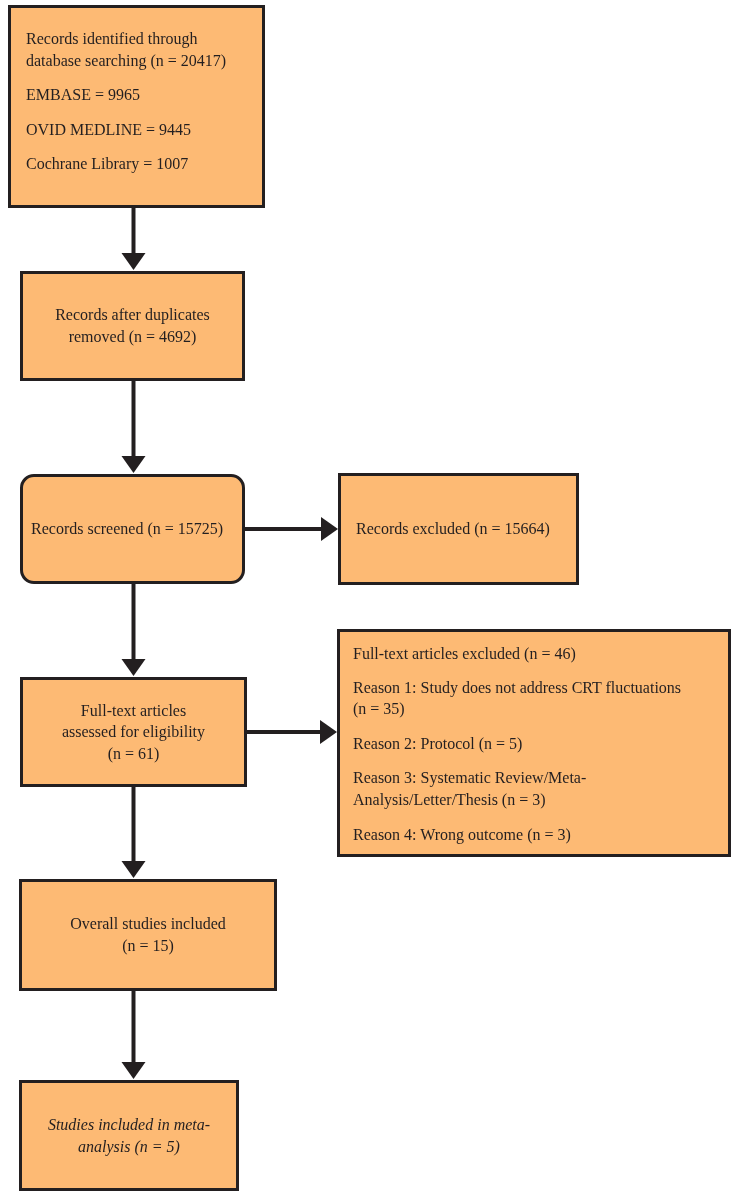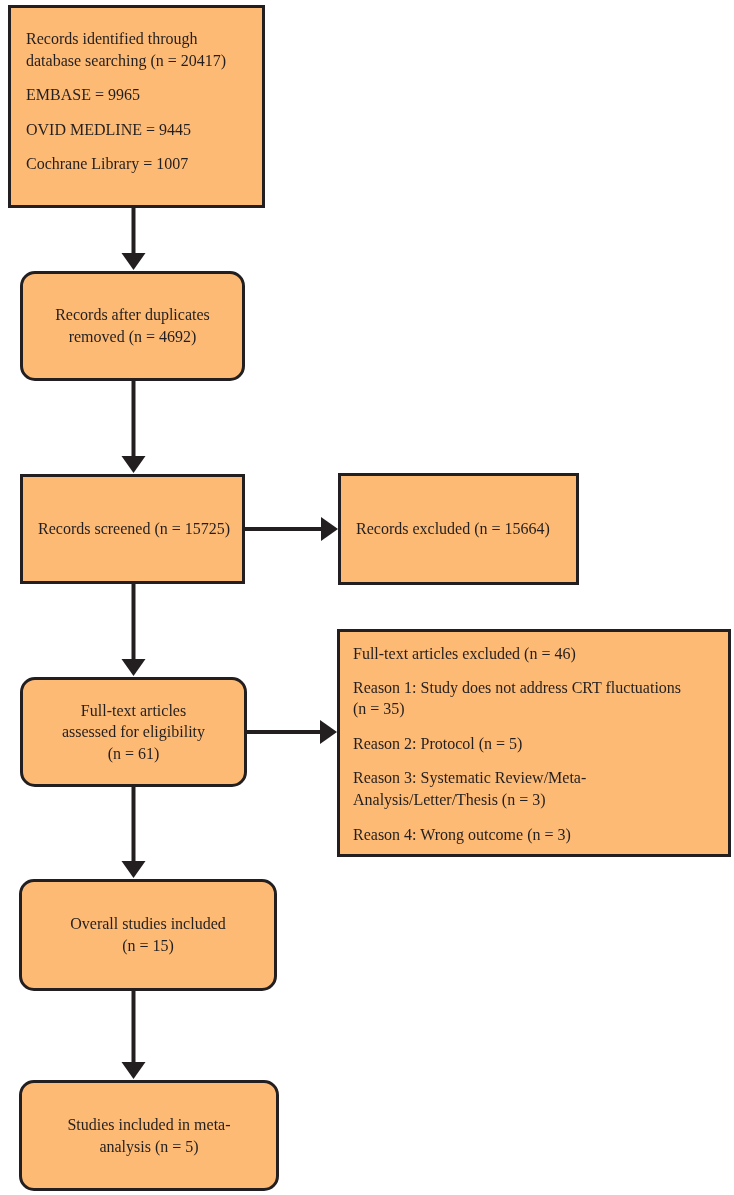--- a/index.html
+++ b/index.html
@@ -15,39 +15,39 @@
   #arrows { position: absolute; left: 0; top: 0; width: 734px; height: 1195px; }
   .box {
     position: absolute;
     box-sizing: border-box;
     background: #fdba74;
     border: 3px solid #231f20;
     font-size: 16px;
     line-height: 1.35;
   }
   .box p { margin: 0 0 13px 0; }
-  .center-text { text-align: center; border-radius: 15px; }
+  .center-text { text-align: center; }
   .vcenter { display: flex; flex-direction: column; justify-content: center; }
   
   #box-identified { left: 8px; top: 5px; width: 257px; height: 203px; padding: 20px 8px 0 15px; }
   
   #box-duplicates { left: 20px; top: 271px; width: 225px; height: 110px; }
   
-  #box-screened { left: 20px; top: 474px; width: 225px; height: 110px; padding-left: 15px; }
+  #box-screened { left: 20px; top: 474px; width: 225px; height: 110px; padding-left: 8px; border-radius: 14px; }
   
   #box-records-excluded { left: 338px; top: 473px; width: 241px; height: 112px; padding-left: 15px; }
   
   #box-fulltext { left: 20px; top: 677px; width: 227px; height: 110px; }
   
   #box-fulltext-excluded { left: 337px; top: 629px; width: 394px; height: 228px; padding: 11px 12px 0 13px; }
   #box-fulltext-excluded .title { text-align: left; margin-bottom: 12px; }
   
   #box-overall { left: 19px; top: 879px; width: 258px; height: 112px; }
   
-  #box-meta { left: 19px; top: 1080px; width: 260px; height: 111px; }
+  #box-meta { left: 19px; top: 1080px; width: 220px; height: 111px; font-style: italic; }
   .stroke { stroke: #231f20; stroke-width: 4; }
   .head { fill: #231f20; }
 </style>
 </head>
 <body>
 
 <div id="canvas">
 
   <svg id="arrows" viewBox="0 0 734 1195" xmlns="http://www.w3.org/2000/svg">
 

